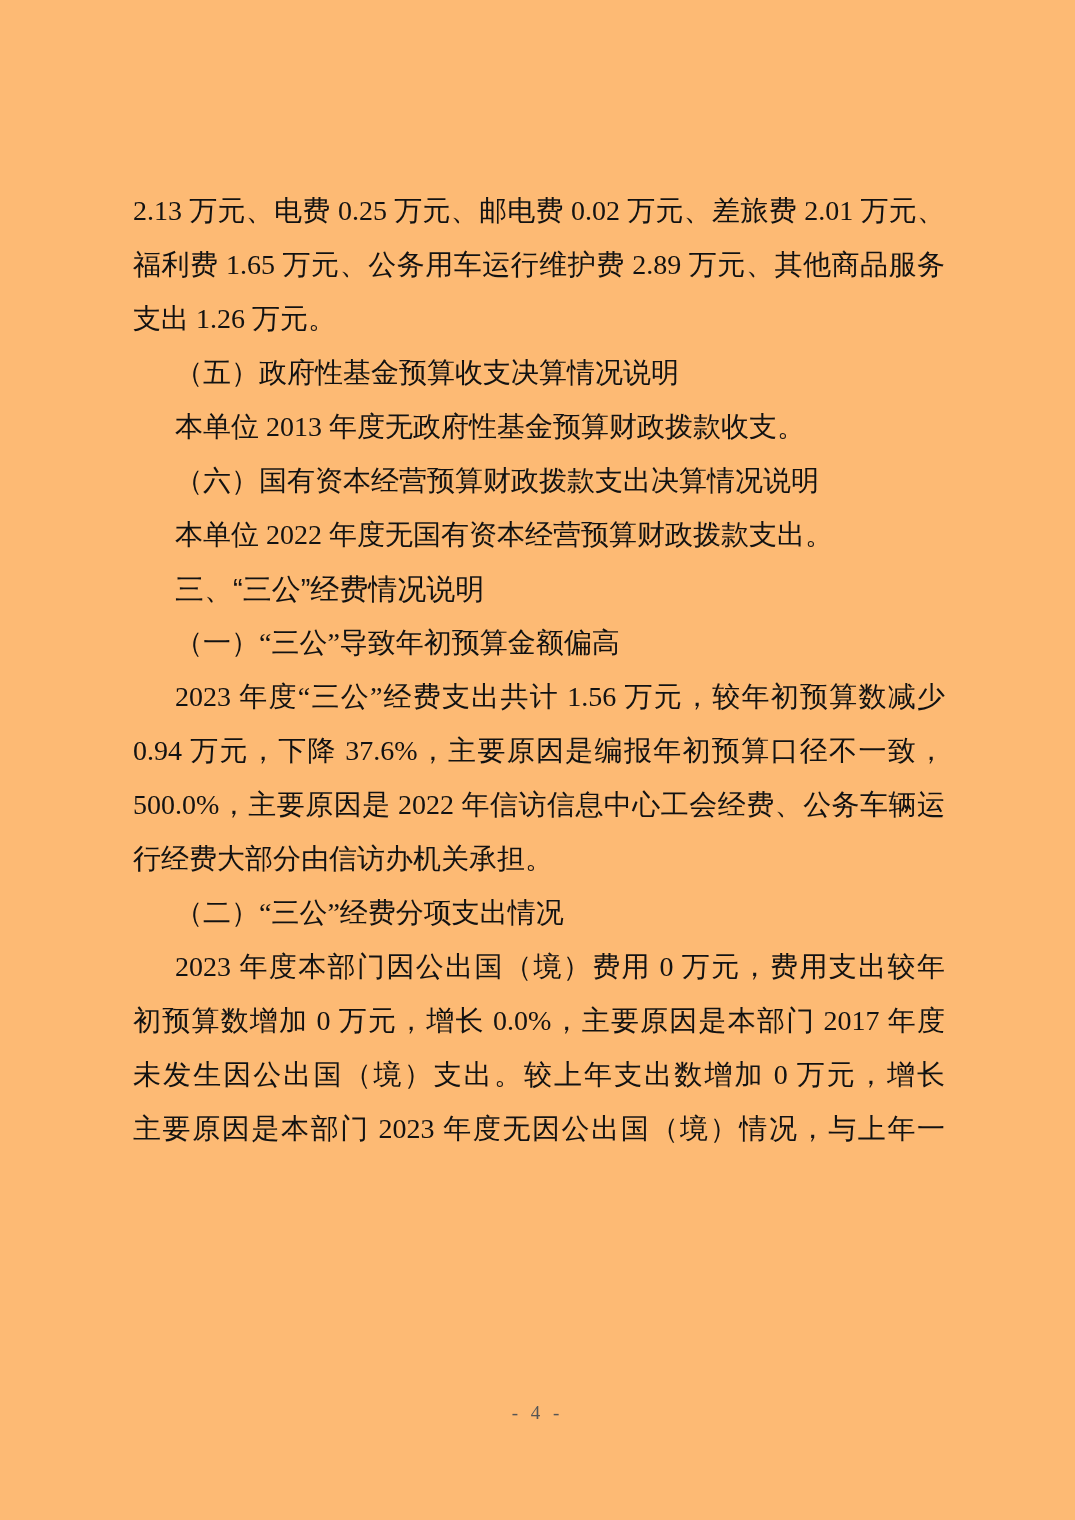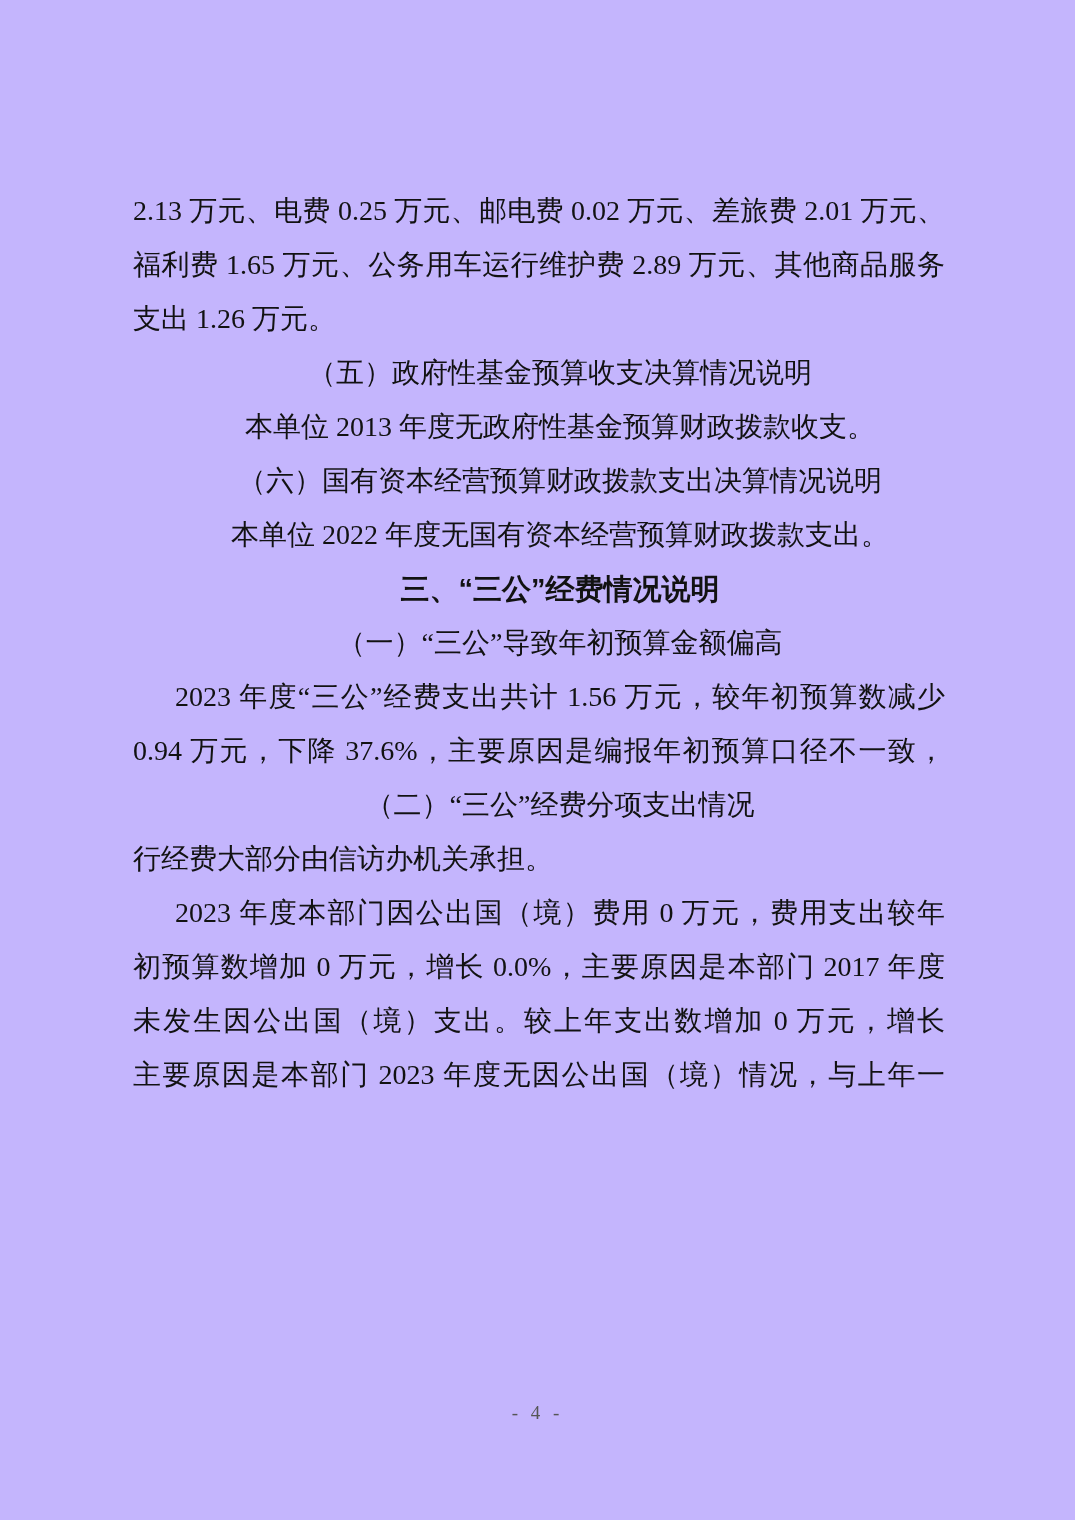--- a/index.html
+++ b/index.html
@@ -4,54 +4,53 @@
 <style>
   html, body {
     margin: 0;
     padding: 0;
     background: #ffffff;
   }
   .page {
     position: relative;
     width: 1075px;
     height: 1520px;
-    background: #c4b5fd;
+    background: #fdba74;
     overflow: hidden;
     font-family: "Liberation Serif", "DejaVu Serif", serif;
     color: #121212;
   }
   .content {
     position: absolute;
     left: 133px;
     top: 184px;
     width: 812px;
   }
   .line {
     height: 54px;
     line-height: 54px;
     font-size: 28px;
     text-align: left;
     overflow: hidden;
     white-space: pre-wrap;
   }
   .line.indent {
     padding-left: 42px;
-    text-align: center;
   }
   .line.fill {
     text-align: justify;
     text-align-last: justify;
   }
   .line.heading-kai {
     
     font-weight: 400;
   }
   .line.heading-bold {
     font-family: "Liberation Sans", "DejaVu Sans", sans-serif;
-    font-weight: 700;
+    font-weight: 400;
     font-size: 29px;
   }
   .footer {
     position: absolute;
     left: 0;
     top: 1402px;
     width: 100%;
     text-align: center;
     font-size: 19px;
     color: #555555;
@@ -68,21 +67,22 @@
     <div class="line fill">福利费 1.65 万元、公务用车运行维护费 2.89 万元、其他商品服务</div>
     <div class="line">支出 1.26 万元。</div>
     <div class="line indent heading-kai">（五）政府性基金预算收支决算情况说明</div>
     <div class="line indent">本单位 2013 年度无政府性基金预算财政拨款收支。</div>
     <div class="line indent heading-kai">（六）国有资本经营预算财政拨款支出决算情况说明</div>
     <div class="line indent">本单位 2022 年度无国有资本经营预算财政拨款支出。</div>
     <div class="line indent heading-bold">三、“三公”经费情况说明</div>
     <div class="line indent heading-kai">（一）“三公”导致年初预算金额偏高</div>
     <div class="line indent fill">2023 年度“三公”经费支出共计 1.56 万元，较年初预算数减少</div>
     <div class="line fill">0.94 万元，下降 37.6%，主要原因是编报年初预算口径不一致，</div>
+    <div class="line fill">500.0%，主要原因是 2022 年信访信息中心工会经费、公务车辆运</div>
+    <div class="line">行经费大部分由信访办机关承担。</div>
     <div class="line indent heading-kai">（二）“三公”经费分项支出情况</div>
-    <div class="line">行经费大部分由信访办机关承担。</div>
     <div class="line indent fill">2023 年度本部门因公出国（境）费用 0 万元，费用支出较年</div>
     <div class="line fill">初预算数增加 0 万元，增长 0.0%，主要原因是本部门 2017 年度</div>
     <div class="line fill">未发生因公出国（境）支出。较上年支出数增加 0 万元，增长 0.0%，</div>
     <div class="line fill">主要原因是本部门 2023 年度无因公出国（境）情况，与上年一致。</div>
   </div>
   <div class="footer">- 4 -</div>
 </div>
 
 </body></html>

